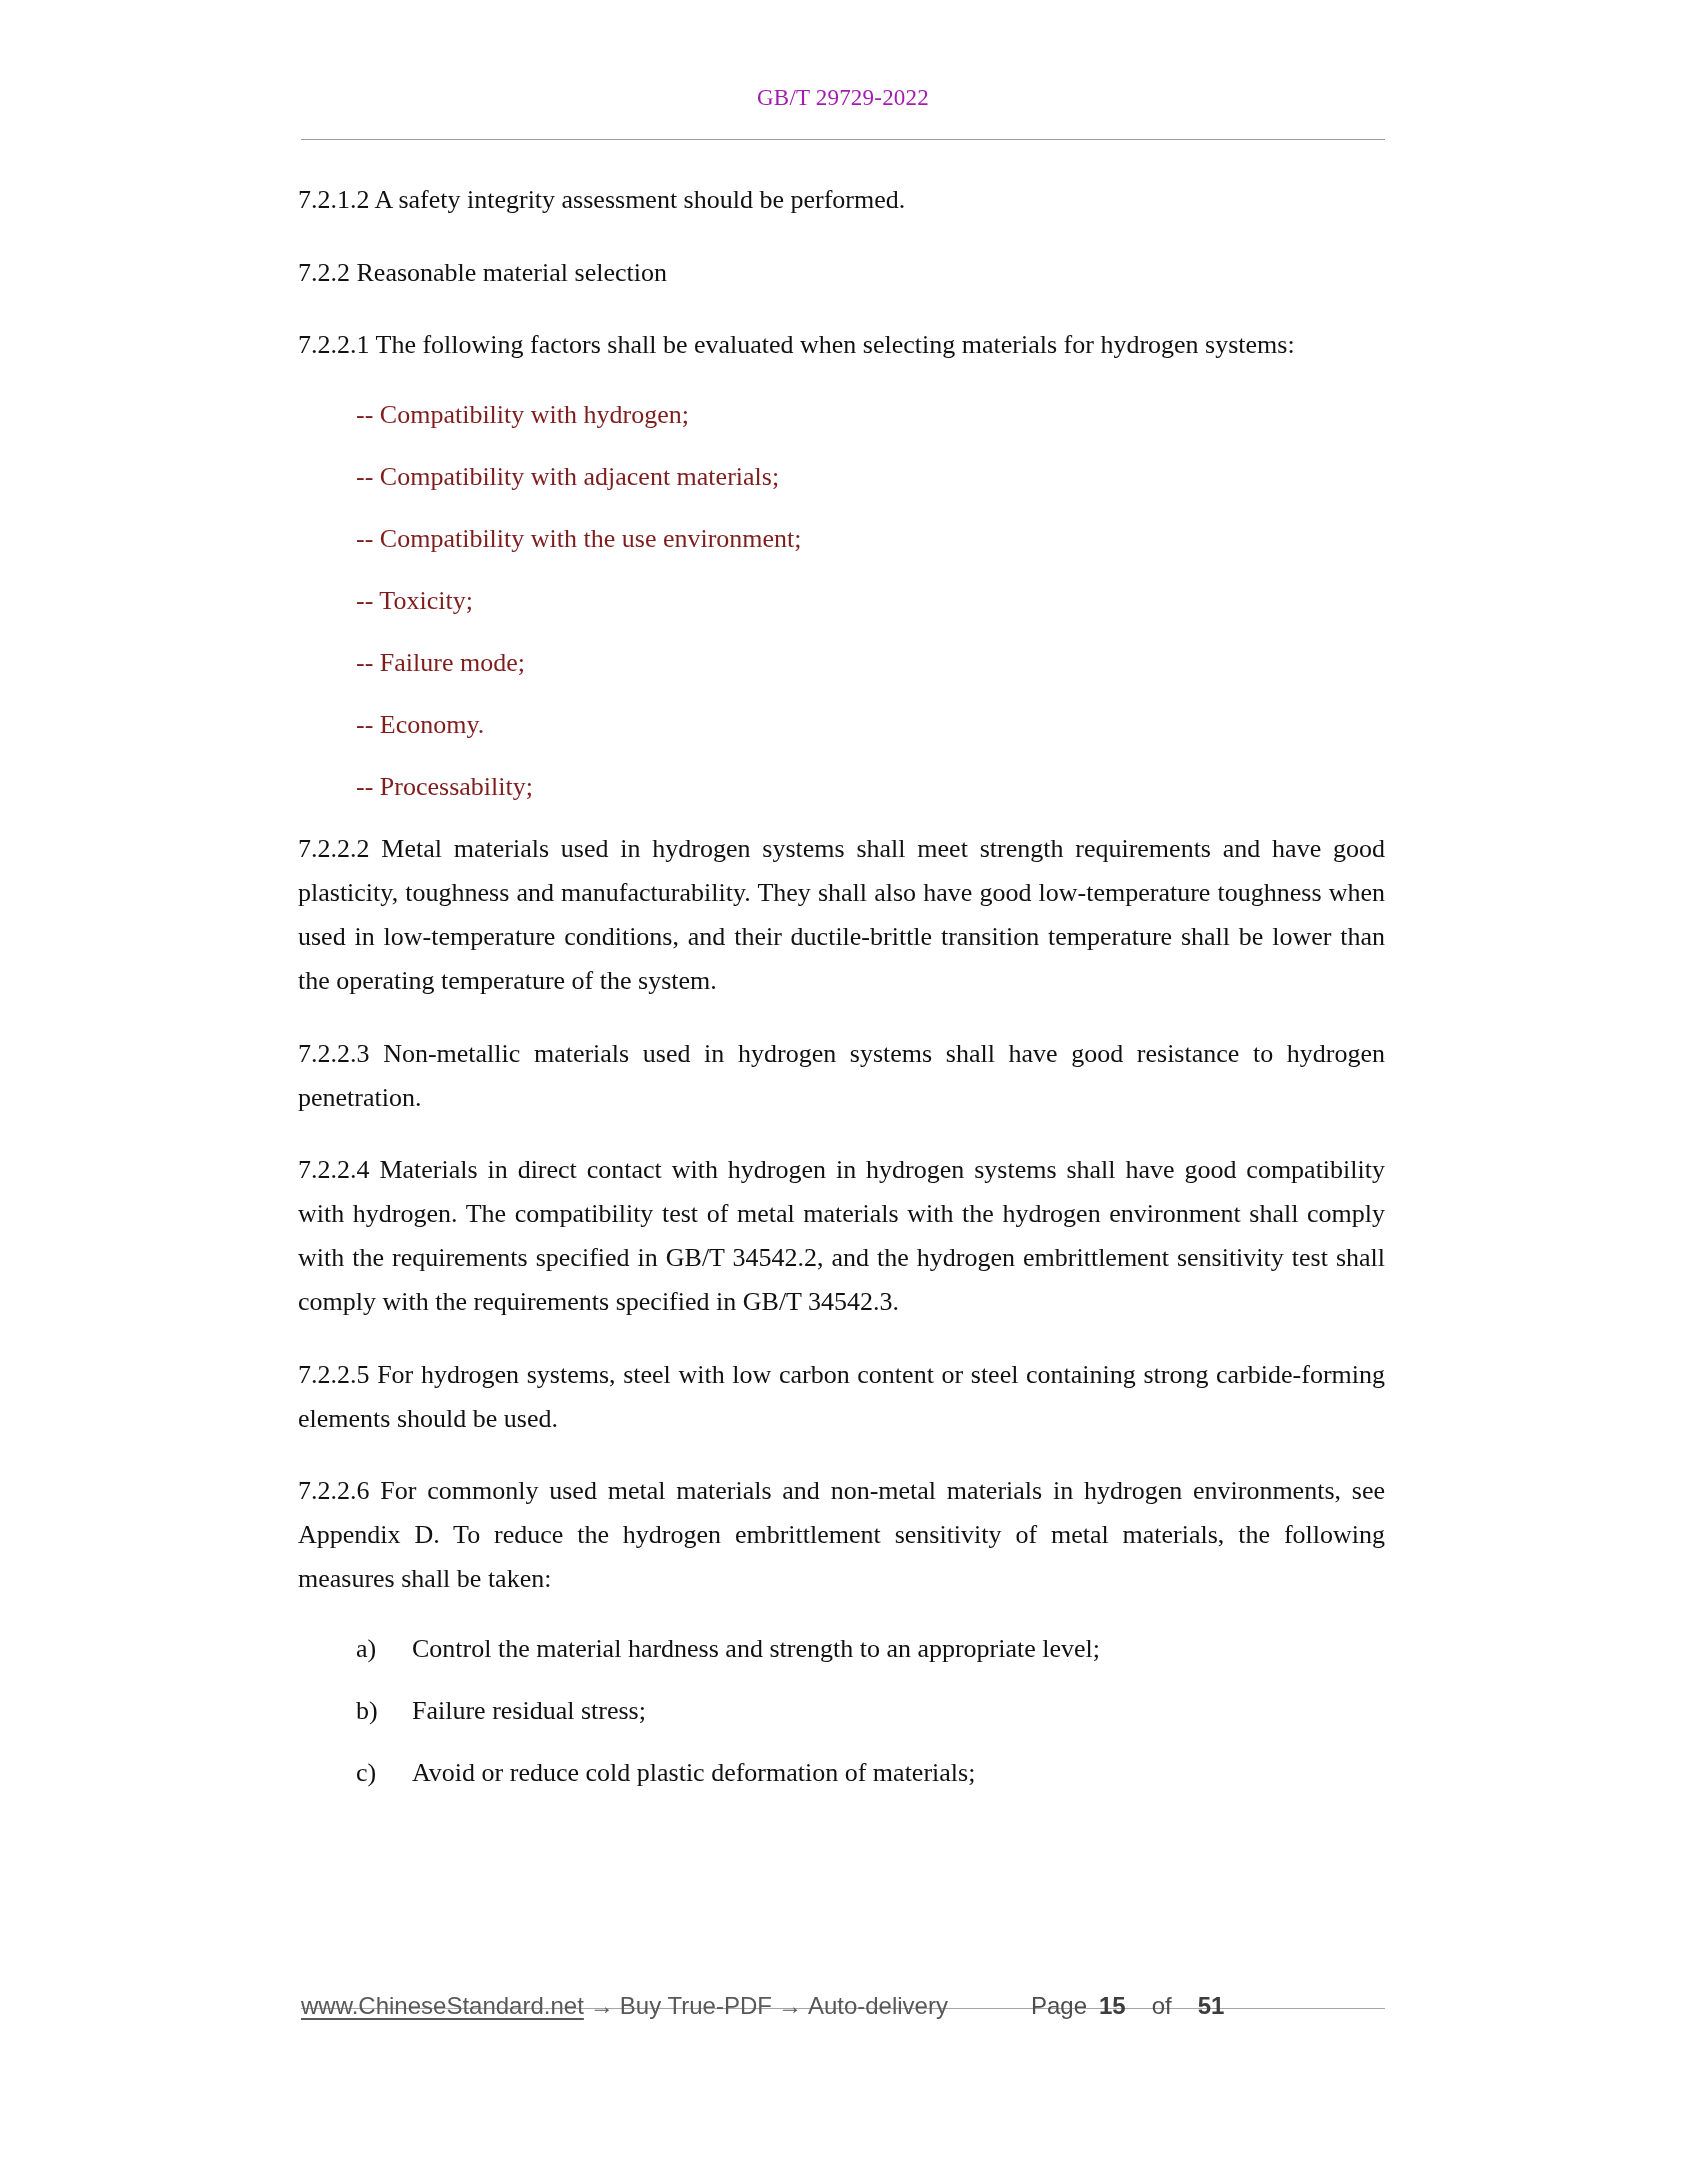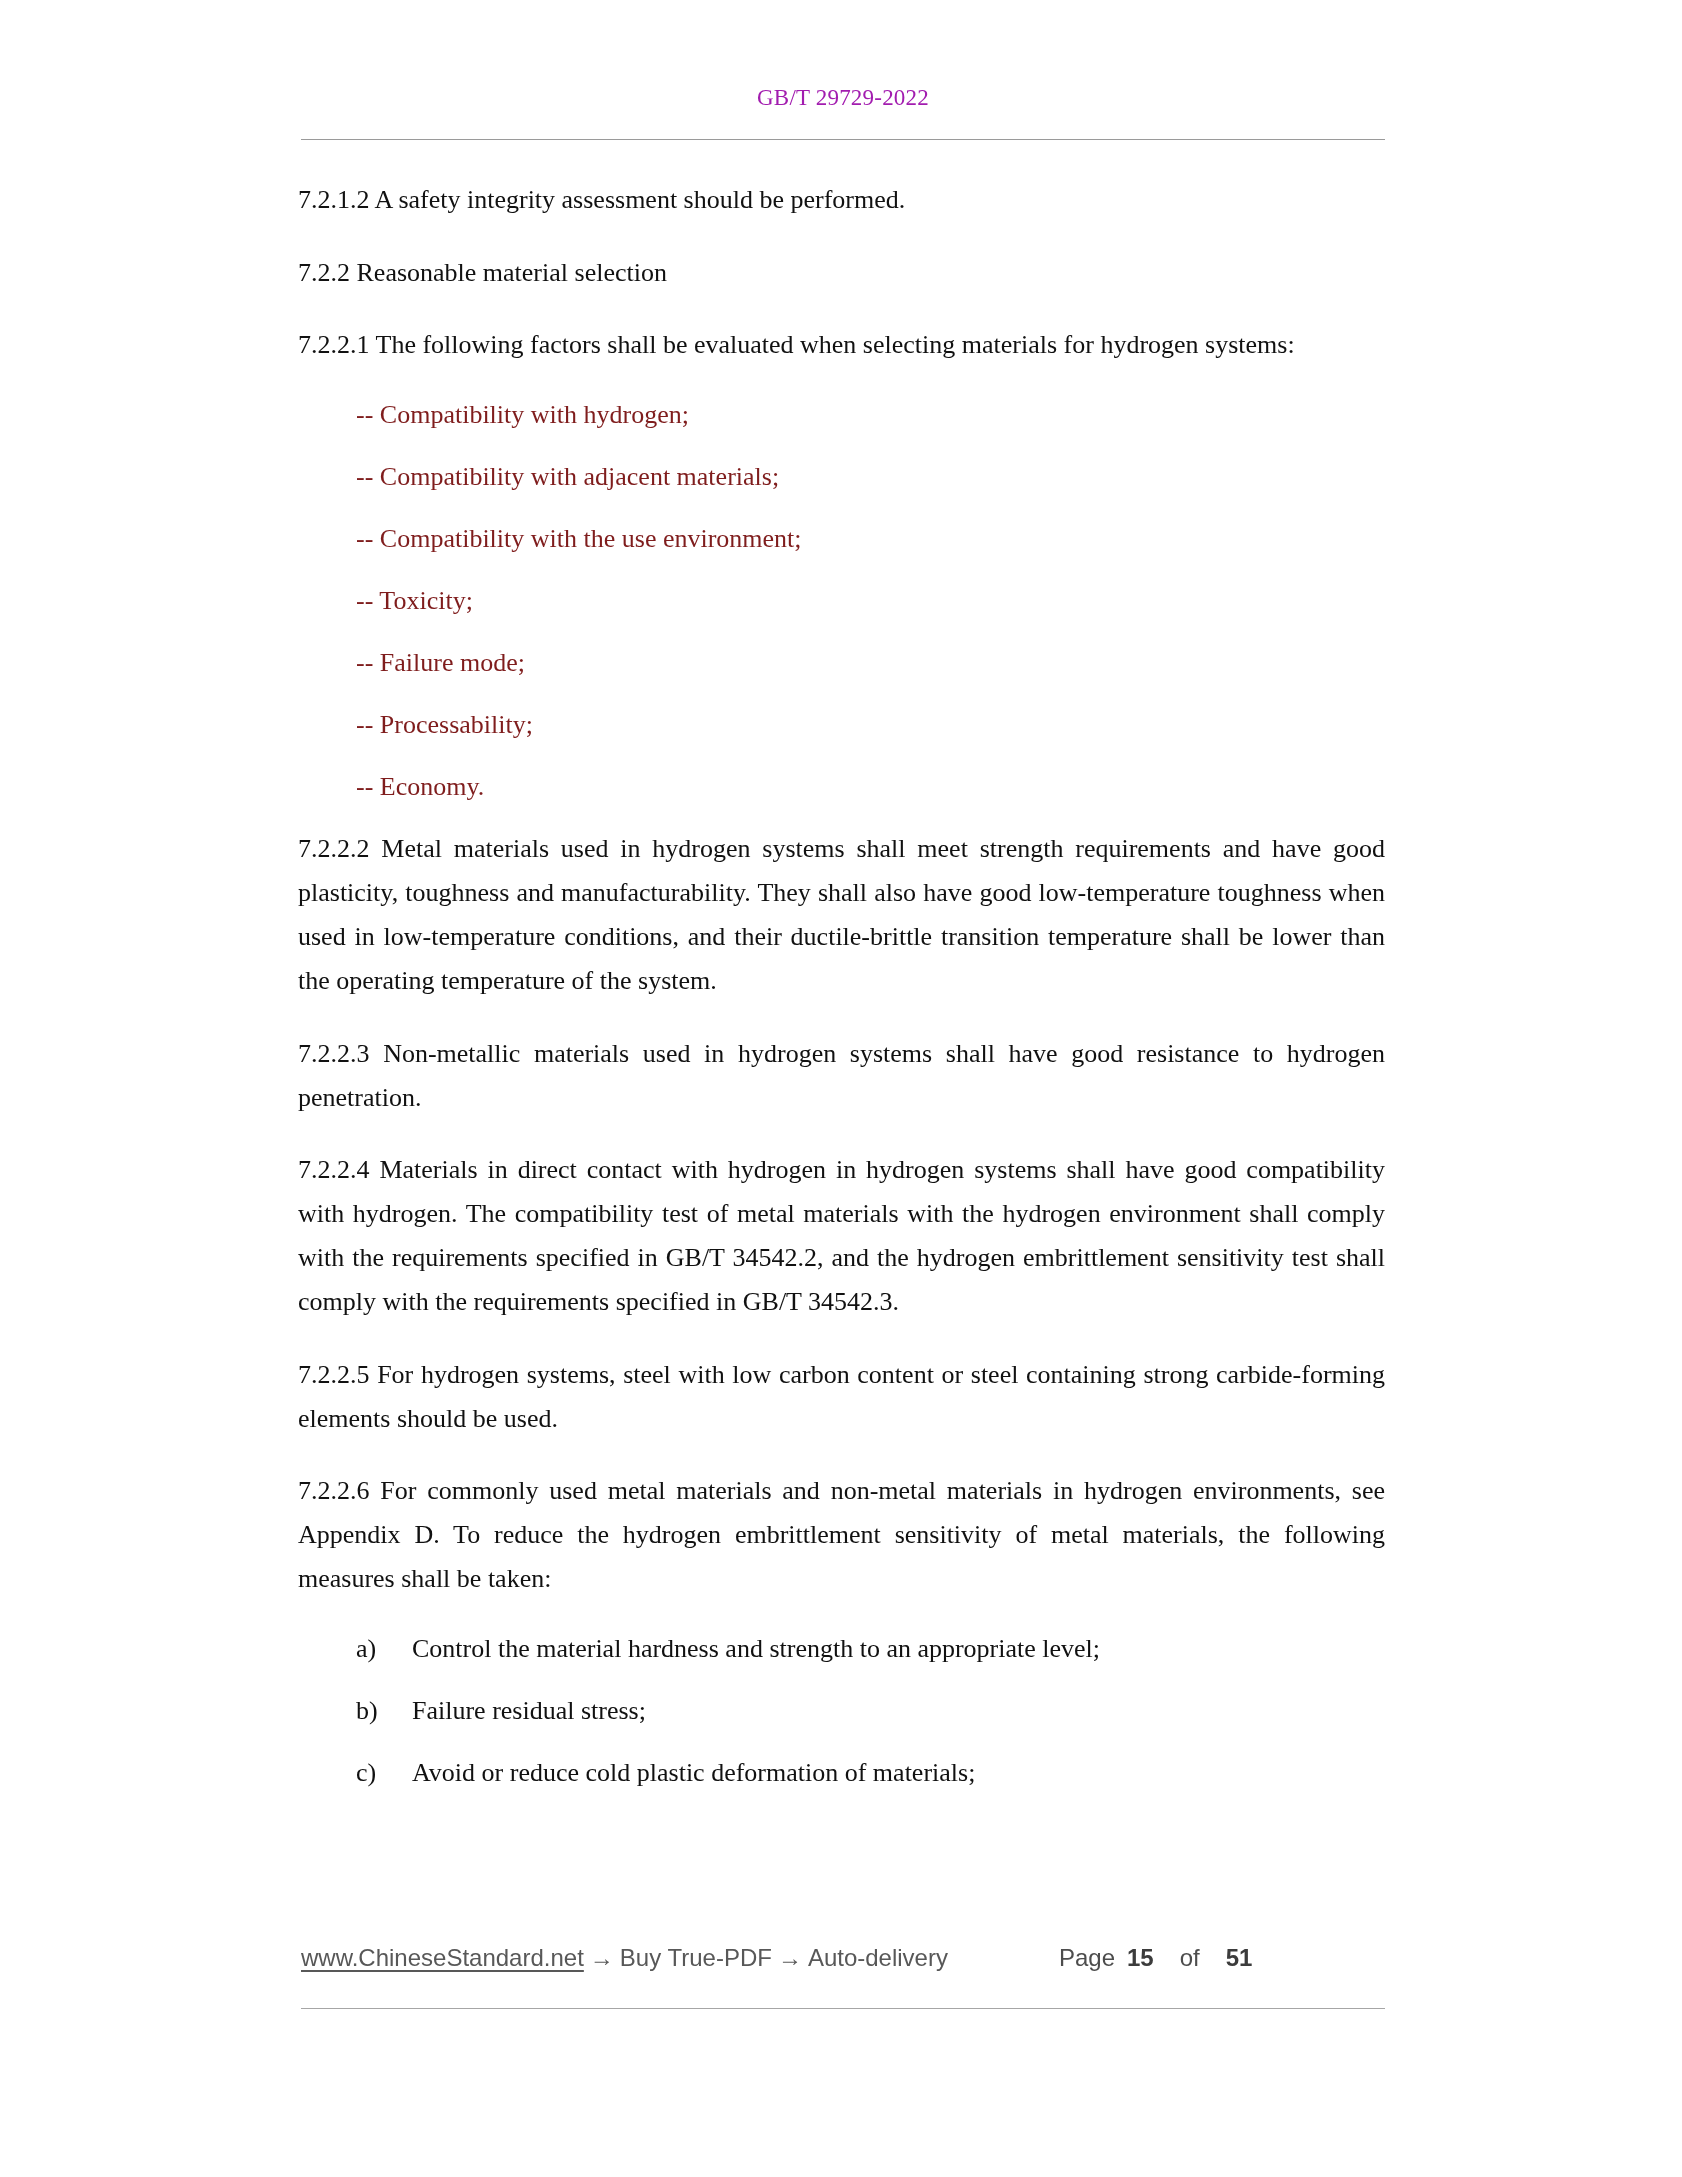--- a/index.html
+++ b/index.html
@@ -120,29 +120,28 @@
     position: absolute;
     left: 301px;
     top: 2008px;
     width: 1084px;
     height: 0;
     border-top: 1.7px solid #a6a6a6;
   }
   .footer {
     position: absolute;
     left: 301px;
-    top: 1936px;
+    top: 1984px;
     width: 1084px;
     height: 43px;
     font-family: "Liberation Sans", "DejaVu Sans", sans-serif;
     font-size: 24px;
     color: #585858;
     display: flex;
     align-items: center;
-    gap: 28px;
   }
   .footer-left {
     display: flex;
     align-items: center;
     white-space: nowrap;
   }
   .footer-url {
     text-decoration: underline;
     text-underline-offset: 4.3px;
     color: #585858;
@@ -187,23 +186,23 @@
         <span>Compatibility with hydrogen;</span></li>
       <li class="dash-item"><span class="marker">--</span>
         <span>Compatibility with adjacent materials;</span></li>
       <li class="dash-item"><span class="marker">--</span>
         <span>Compatibility with the use environment;</span></li>
       <li class="dash-item"><span class="marker">--</span>
         <span>Toxicity;</span></li>
       <li class="dash-item"><span class="marker">--</span>
         <span>Failure mode;</span></li>
       <li class="dash-item"><span class="marker">--</span>
+        <span>Economy.</span></li>
+      <li class="dash-item"><span class="marker">--</span>
         <span>Processability;</span></li>
-      <li class="dash-item"><span class="marker">--</span>
-        <span>Economy.</span></li>
     </ul>
 
     <p class="para"><span class="num">7.2.2.2</span><span> Metal materials used in hydrogen systems shall meet strength requirements and have good plasticity, toughness and manufacturability. They shall also have good low-temperature toughness when used in low-temperature conditions, and their ductile-brittle transition temperature shall be lower than the operating temperature of the system.</span></p>
 
     <p class="para"><span class="num">7.2.2.3</span><span> Non-metallic materials used in hydrogen systems shall have good resistance to hydrogen penetration.</span></p>
 
     <p class="para"><span class="num">7.2.2.4</span><span> Materials in direct contact with hydrogen in hydrogen systems shall have good compatibility with hydrogen. The compatibility test of metal materials with the hydrogen environment shall comply with the requirements specified in GB/T 34542.2, and the hydrogen embrittlement sensitivity test shall comply with the requirements specified in GB/T 34542.3.</span></p>
 
     <p class="para"><span class="num">7.2.2.5</span><span> For hydrogen systems, steel with low carbon content or steel containing strong carbide-forming elements should be used.</span></p>
 

